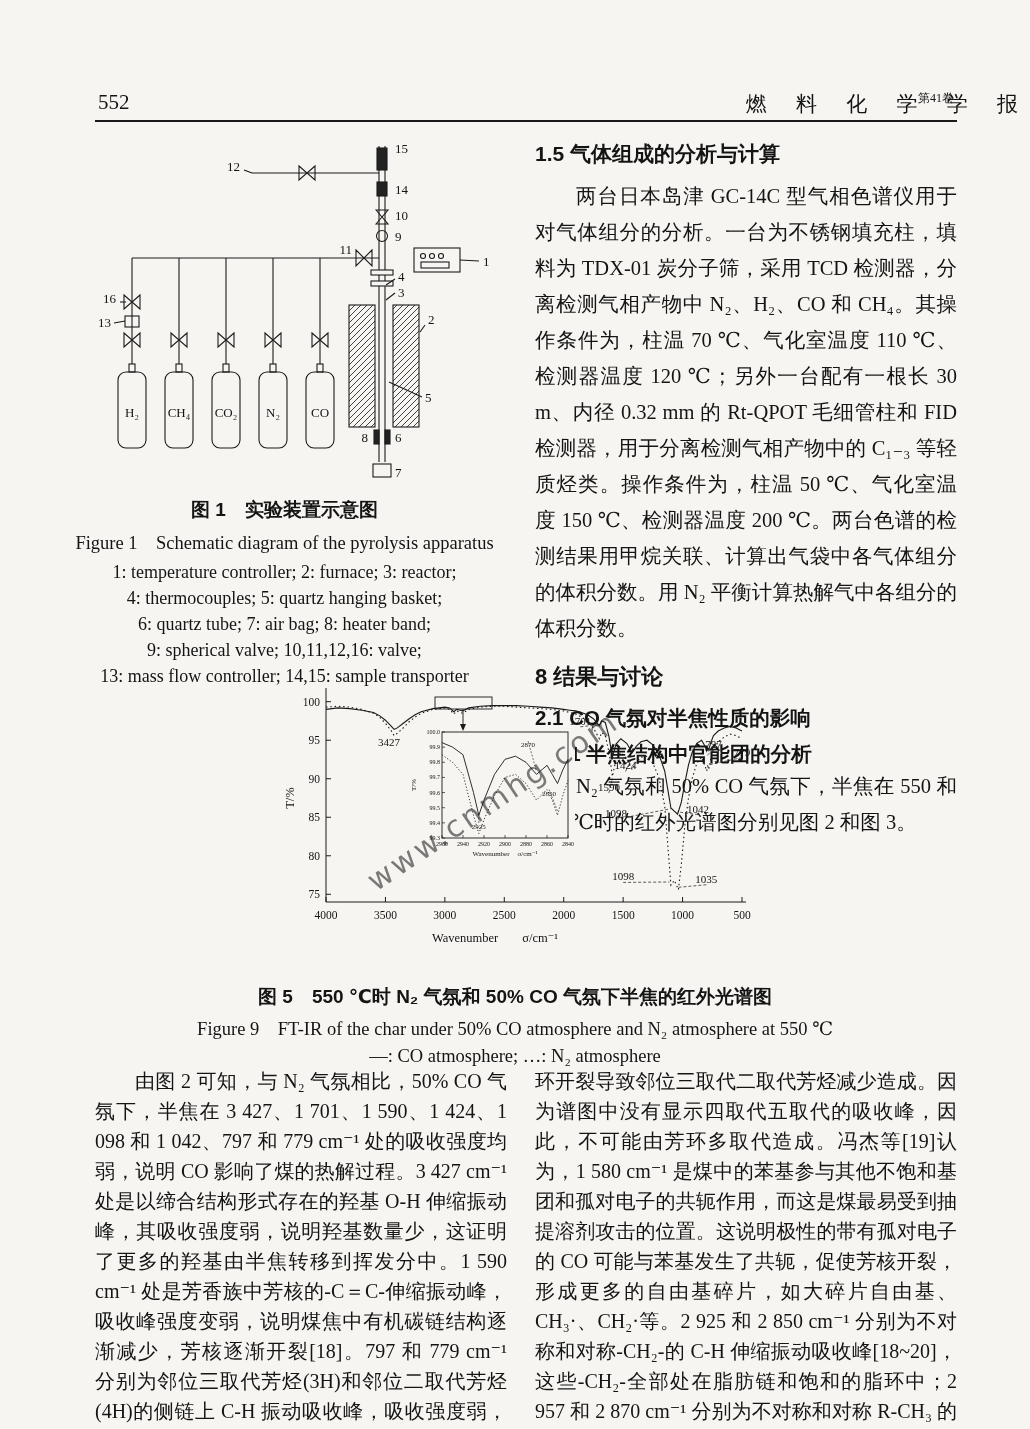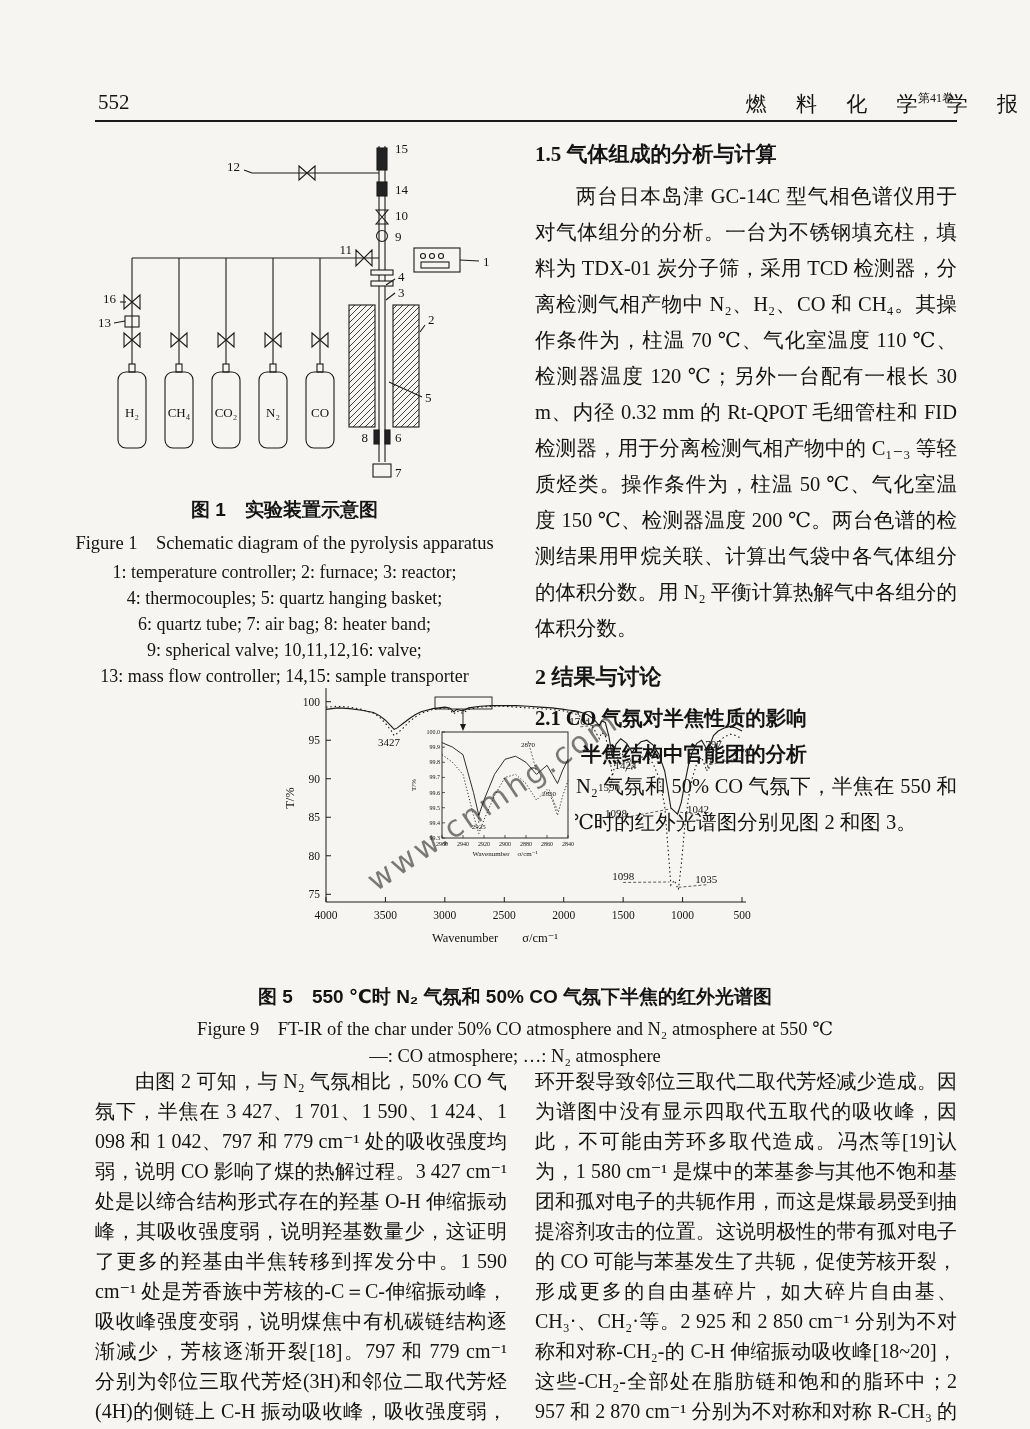--- a/index.html
+++ b/index.html
@@ -17,21 +17,21 @@
   .hdr-right { right:76px; top:90px; font-size:12px; }
   .rule { left:95px; top:120px; width:862px; height:2px; background:#1a1a1a; }
 
   .fig1 { left:92px; top:130px; width:425px; height:362px; }
   .fig1cap { left:72px; top:497px; width:425px; text-align:center; }
   .capzh { font-family:"Liberation Sans","DejaVu Sans",sans-serif; font-weight:700; font-size:19px; margin-bottom:7px; }
   .capen { font-size:18.5px; margin-bottom:4px; }
   .part-line { font-size:18px; line-height:26px; }
 
   .rcol { left:535px; top:140px; width:422px; }
-  .h-sec { font-family:Liberation Serif, serif; font-weight:700; }
+  .h-sec { font-family:Liberation Sans, sans-serif; font-weight:700; }
   .h15  { font-size:21px; margin-bottom:10px; }
   .body-p { font-size:20.5px; line-height:36px; text-align:justify; text-indent:2em; }
   .h2   { font-size:22px; margin:16px 0 12px 0; }
   .h21  { font-size:20.5px; margin:6px 0 8px 0; }
   .h211 { font-size:20.5px; margin:4px 0 0 0; }
 
   .fig2 { left:280px; top:680px; width:480px; height:302px; }
   .fig2cap { left:85px; top:984px; width:860px; text-align:center; }
   .fig2cap .capzh { font-size:19px; margin-bottom:6px; }
   .fig2cap .capen { font-size:18.5px; margin-bottom:5px; }
@@ -141,21 +141,21 @@
   <div class="part-line">1: temperature controller; 2: furnace; 3: reactor;</div>
   <div class="part-line">4: thermocouples; 5: quartz hanging basket;</div>
   <div class="part-line">6: quartz tube; 7: air bag; 8: heater band;</div>
   <div class="part-line">9: spherical valve; 10,11,12,16: valve;</div>
   <div class="part-line">13: mass flow controller; 14,15: sample transporter</div>
 </div>
 
 <div class="abs rcol">
   <div class="h-sec h15">1.5  气体组成的分析与计算</div>
   <div class="body-p">两台日本岛津 GC-14C 型气相色谱仪用于对气体组分的分析。一台为不锈钢填充柱，填料为 TDX-01 炭分子筛，采用 TCD 检测器，分离检测气相产物中 N₂、H₂、CO 和 CH₄。其操作条件为，柱温 70 ℃、气化室温度 110 ℃、检测器温度 120 ℃；另外一台配有一根长 30 m、内径 0.32 mm 的 Rt-QPOT 毛细管柱和 FID 检测器，用于分离检测气相产物中的 C₁₋₃ 等轻质烃类。操作条件为，柱温 50 ℃、气化室温度 150 ℃、检测器温度 200 ℃。两台色谱的检测结果用甲烷关联、计算出气袋中各气体组分的体积分数。用 N₂ 平衡计算热解气中各组分的体积分数。</div>
-  <div class="h-sec h2">2  结果与讨论</div>
+  <div class="h-sec h2">8  结果与讨论</div>
   <div class="h-sec h21">2.1  CO 气氛对半焦性质的影响</div>
   <div class="h-sec h211">2.1.1  半焦结构中官能团的分析</div>
   <div class="body-p">N₂ 气氛和 50% CO 气氛下，半焦在 550 和 800 ℃时的红外光谱图分别见图 2 和图 3。</div>
 </div>
 
 <div class="abs fig2"><svg width="480" height="302" viewBox="0 0 480 302" font-family="Liberation Serif, DejaVu Serif, serif">
       <g stroke="#1a1a1a" stroke-width="1">
         <line x1="46" y1="8" x2="46" y2="222"></line>
         <line x1="46" y1="222" x2="466" y2="222"></line>
         <line x1="46" y1="222" x2="46" y2="217"></line>

